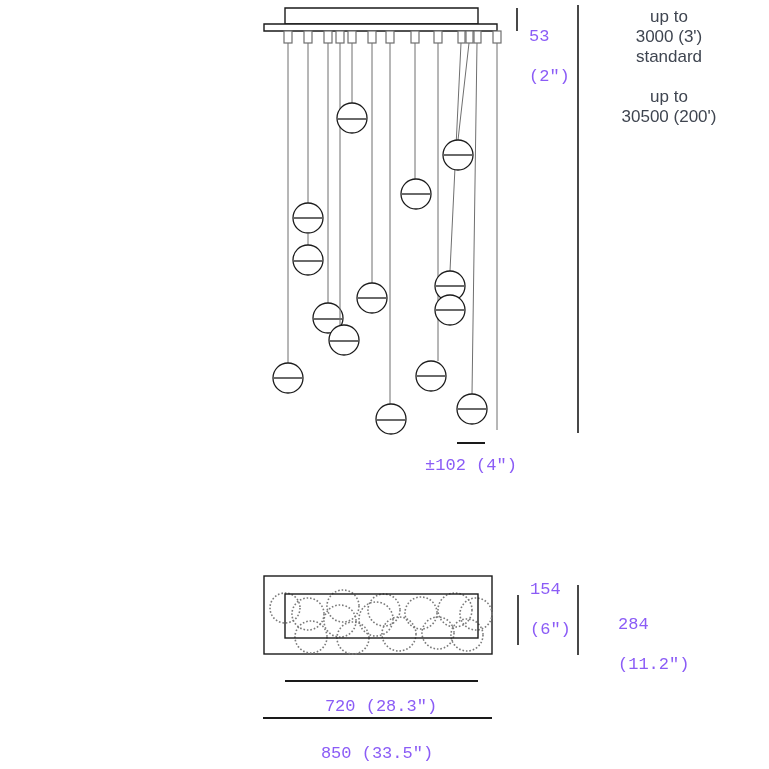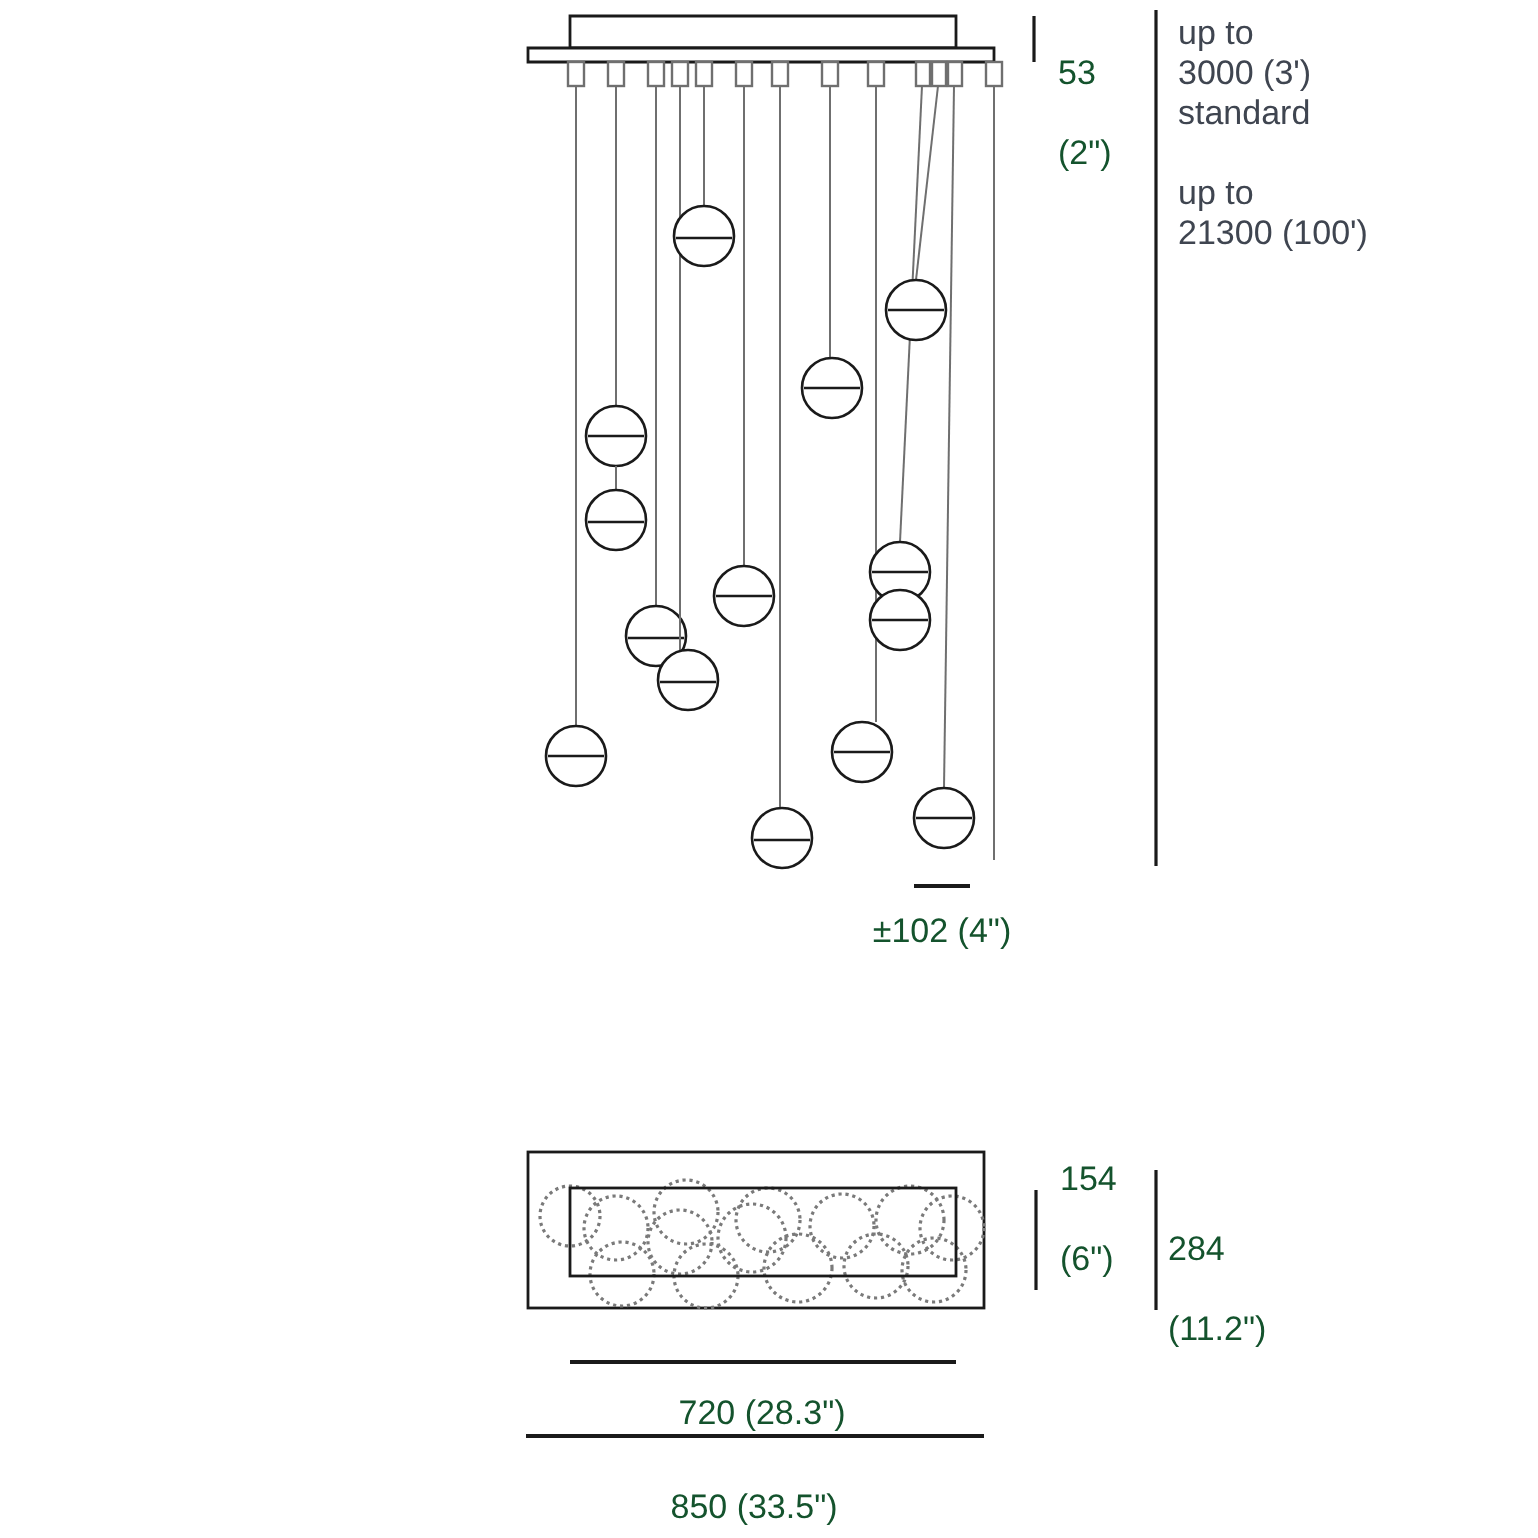--- a/index.html
+++ b/index.html
@@ -24,24 +24,24 @@
   }
   svg.drawing {
     position: absolute;
     left: 0; top: 0;
     width: 769px;
     height: 769px;
     display: block;
   }
   .dim-text {
     position: absolute;
-    font-family: Liberation Sans, sans-serif;
+    font-family: Liberation Mono, monospace;
     font-size: 17px;
     line-height: 20px;
-    color: #14532d;
+    color: #8b5cf6;
     white-space: pre-line;
     letter-spacing: 0px;
   }
   .dim-text.center {
     text-align: center;
   }
   .note-block {
     position: absolute;
     font-family: "Liberation Sans", sans-serif;
     font-size: 17px;
@@ -49,20 +49,21 @@
     color: #3f4550;
   }
   .note-block .para {
     margin: 0 0 20px 0;
   }
   .note-block .para:last-child {
     margin-bottom: 0;
   }
   .note-line {
     display: block;
+    text-align: center;
   }
 </style>
 </head>
 <body>
 
 <div id="sheet">
 
   <svg class="drawing" viewBox="0 0 769 769" xmlns="http://www.w3.org/2000/svg">
 
     <g>
@@ -221,32 +222,32 @@
   </div>
 
   <div class="note-block" style="left:589px; top:7px; width:160px;">
     <p class="para">
       <span class="note-line">up to</span>
       <span class="note-line">3000 (3')</span>
       <span class="note-line">standard</span>
     </p>
     <p class="para">
       <span class="note-line">up to</span>
-      <span class="note-line">21300 (100')</span>
+      <span class="note-line">30500 (200')</span>
     </p>
   </div>
 
   <div class="dim-text center" style="left:401px; top:456px; width:140px;">±102 (4")</div>
 
   <div class="dim-text" style="left:530px; top:560px;">
     <span>154</span><br>
     <span>(6")</span>
   </div>
 
-  <div class="dim-text" style="left:584px; top:595px;">
+  <div class="dim-text" style="left:618px; top:595px;">
     <span>284</span><br>
     <span>(11.2")</span>
   </div>
 
   <div class="dim-text center" style="left:311px; top:697px; width:140px;">720 (28.3")</div>
 
   <div class="dim-text center" style="left:307px; top:744px; width:140px;">850 (33.5")</div>
 
 </div>
 

